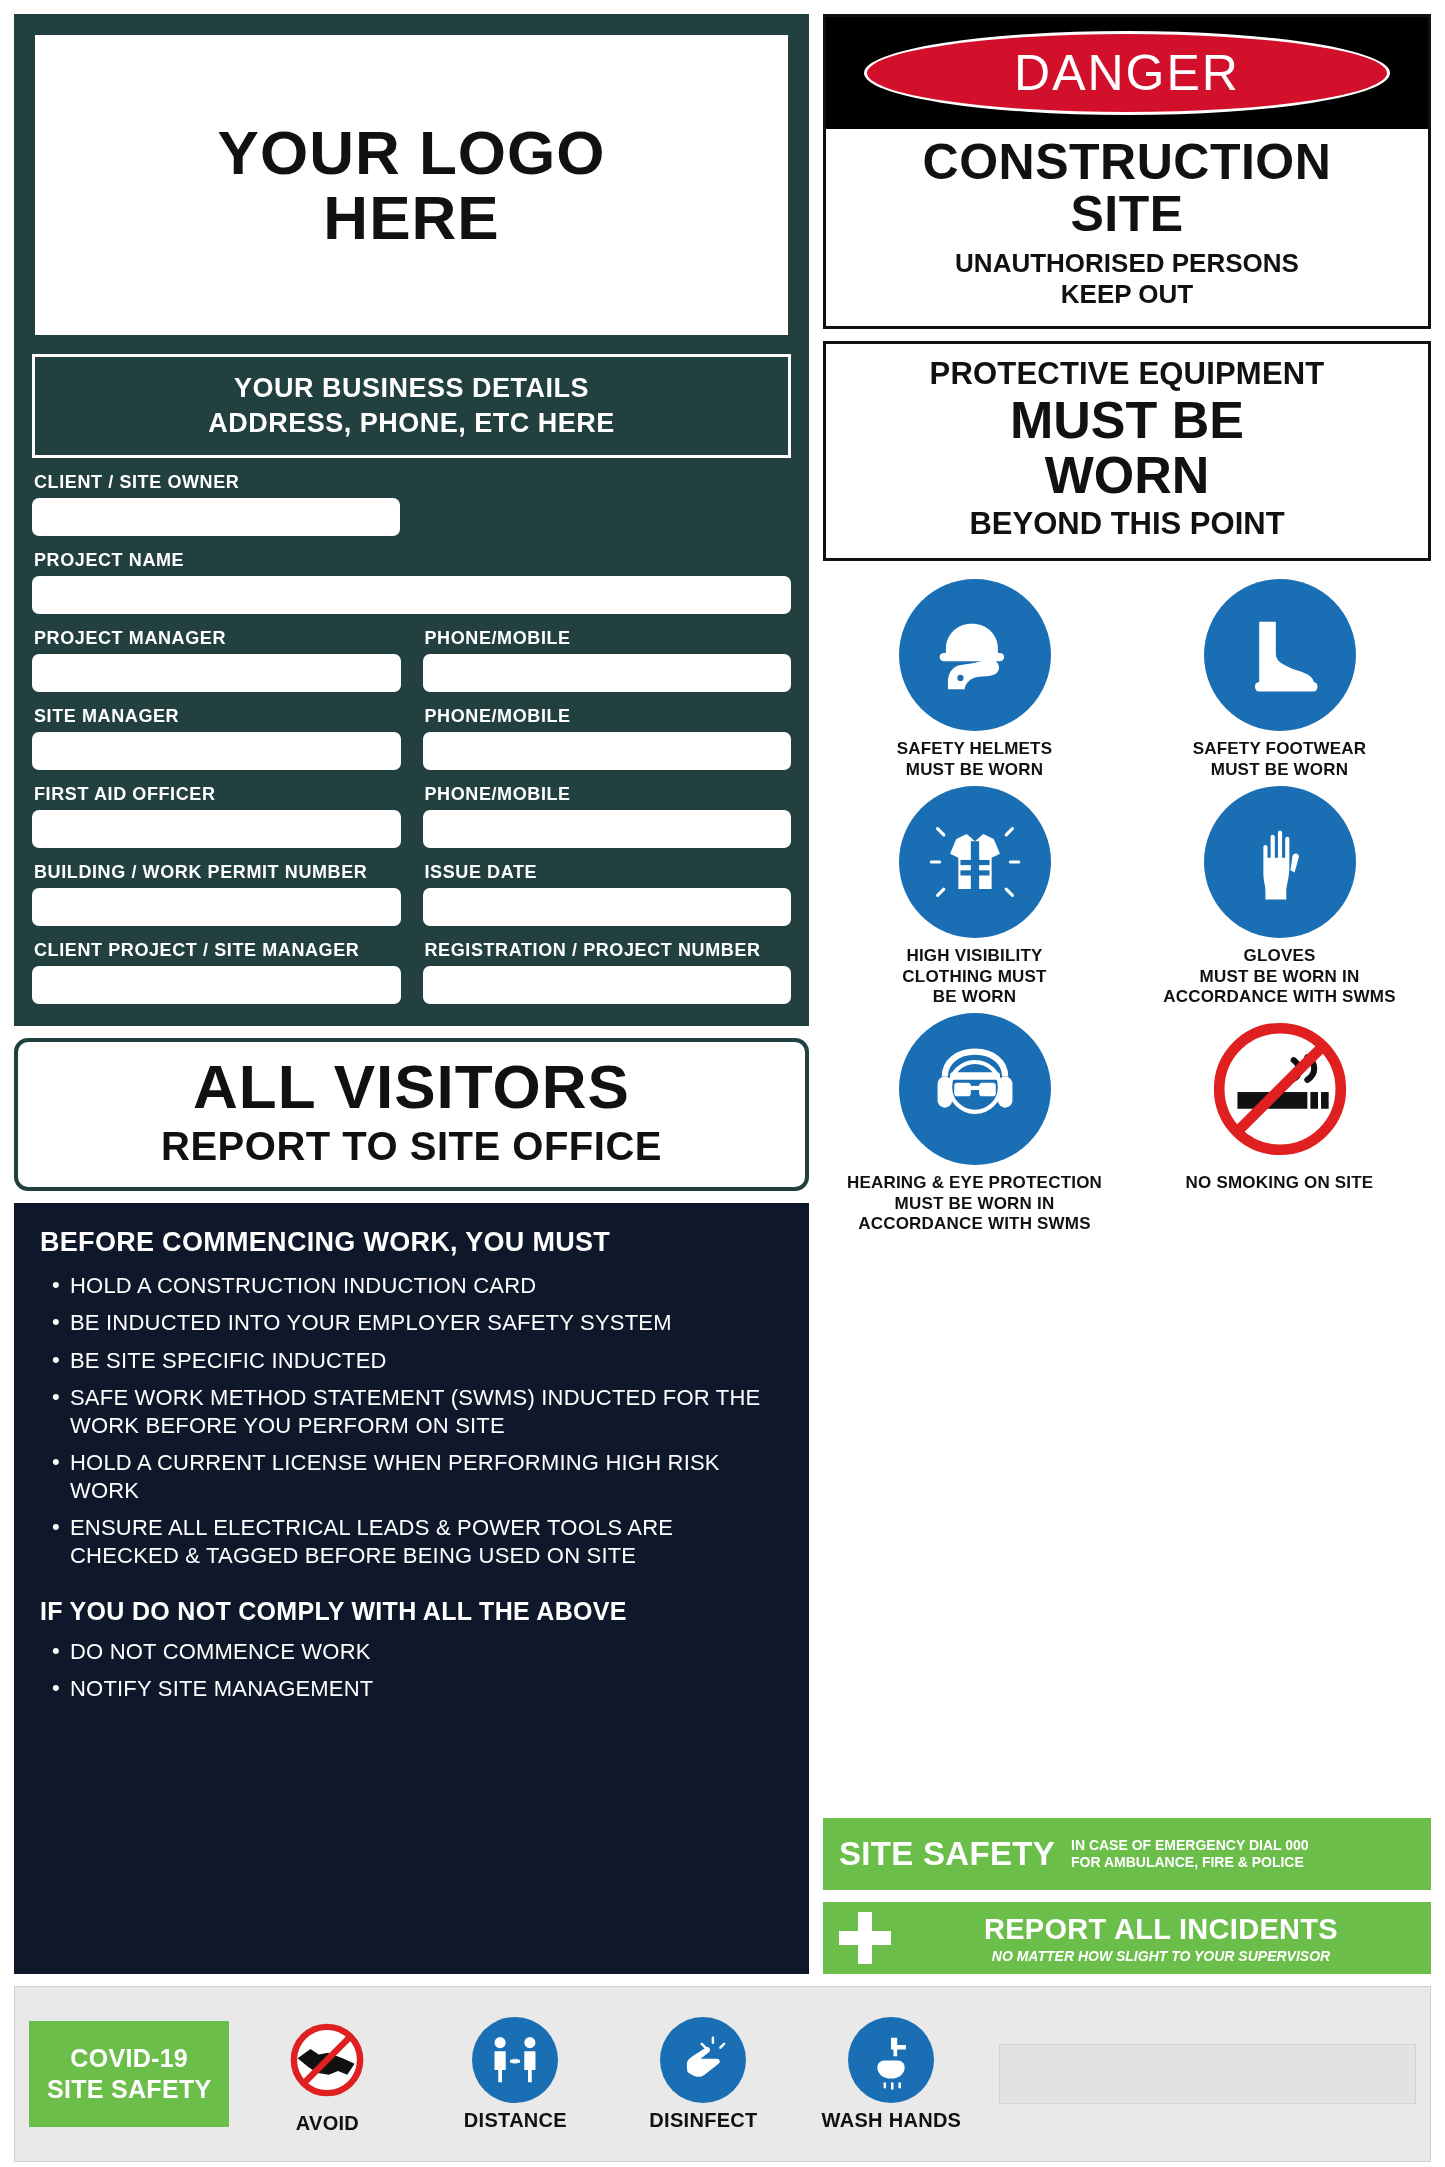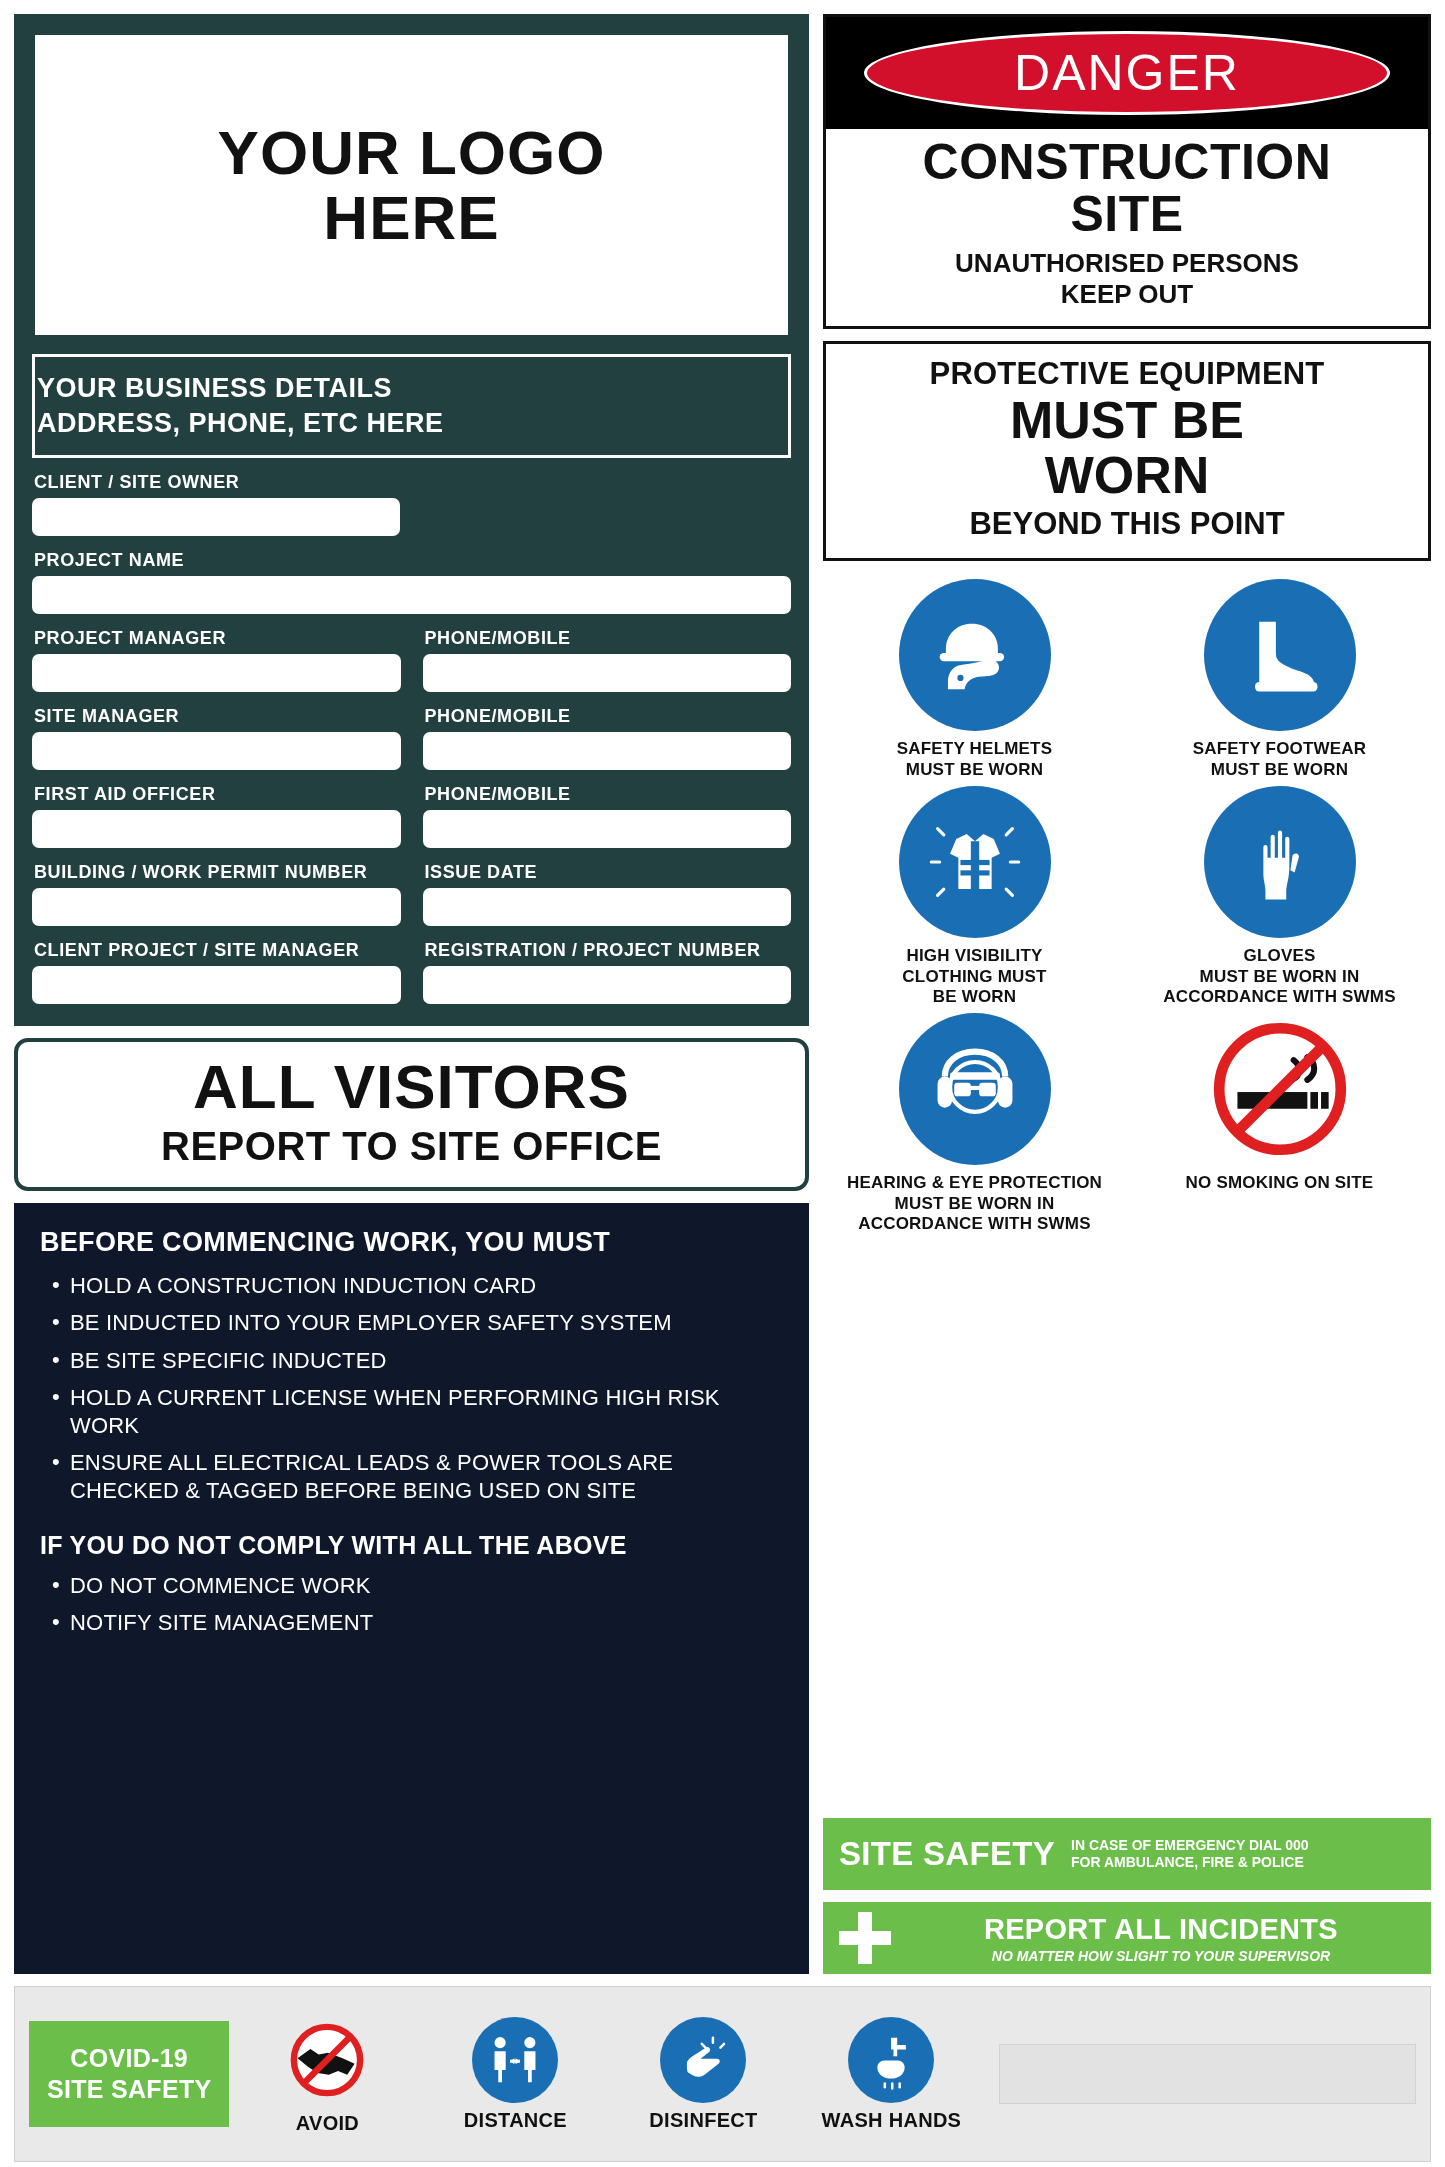--- a/index.html
+++ b/index.html
@@ -6,21 +6,21 @@
   body{width:1445px;height:2167px;font-family:"Liberation Sans",sans-serif;-webkit-font-smoothing:antialiased;}
   .board{position:relative;width:1445px;height:2167px;background:#ffffff;box-sizing:border-box;padding:14px;}
   .grid{display:flex;gap:14px;width:100%;height:1960px;}
   .col-left{width:795px;display:flex;flex-direction:column;gap:12px;}
   .col-right{flex:1;display:flex;flex-direction:column;gap:12px;}
 
   
   .darkpanel{background:#22403f;padding:18px 18px 22px 18px;box-sizing:border-box;}
   .logo-box{background:#ffffff;border:3px solid #22403f;height:300px;display:flex;align-items:center;justify-content:center;text-align:center;}
   .logo-box .logo-text{font-size:62px;font-weight:bold;line-height:1.05;color:#111;letter-spacing:1px;}
-  .biz-box{margin-top:16px;border:3px solid #ffffff;color:#ffffff;text-align:left;padding:14px 2px;font-size:27px;font-weight:bold;line-height:1.3;letter-spacing:.5px;}
+  .biz-box{margin-top:16px;border:3px solid #ffffff;color:#ffffff;text-align:center;padding:14px 2px;font-size:27px;font-weight:bold;line-height:1.3;letter-spacing:.5px;}
 
   .field-label{color:#ffffff;font-size:18px;font-weight:bold;letter-spacing:.6px;margin:14px 0 5px 2px;text-transform:uppercase;}
   .field-input{background:#ffffff;border:0;border-radius:7px;height:38px;width:100%;box-sizing:border-box;}
   .row2{display:flex;gap:22px;}
   .row2 > div{flex:1;}
   .w-half{width:368px;}
 
   
   .visitors{background:#ffffff;border:4px solid #22403f;border-radius:14px;text-align:center;padding:14px 10px 18px 10px;}
   .visitors .l1{font-size:62px;font-weight:bold;letter-spacing:1px;line-height:1;color:#111;}
@@ -165,20 +165,21 @@
         <div class="l1">ALL VISITORS</div>
         <div class="l2">REPORT TO SITE OFFICE</div>
       </div>
 
       <div class="before">
         <h3>BEFORE COMMENCING WORK, YOU MUST</h3>
         <ul>
           <li>HOLD A CONSTRUCTION INDUCTION CARD</li>
           <li>BE INDUCTED INTO YOUR EMPLOYER SAFETY SYSTEM</li>
           <li>BE SITE SPECIFIC INDUCTED</li>
+          <li>SAFE WORK METHOD STATEMENT (SWMS) INDUCTED FOR THE WORK BEFORE YOU PERFORM ON SITE</li>
           <li>HOLD A CURRENT LICENSE WHEN PERFORMING HIGH RISK WORK</li>
           <li>ENSURE ALL ELECTRICAL LEADS &amp; POWER TOOLS ARE CHECKED &amp; TAGGED BEFORE BEING USED ON SITE</li>
         </ul>
         <h4>IF YOU DO NOT COMPLY WITH ALL THE ABOVE</h4>
         <ul>
           <li>DO NOT COMMENCE WORK</li>
           <li>NOTIFY SITE MANAGEMENT</li>
         </ul>
       </div>
 

